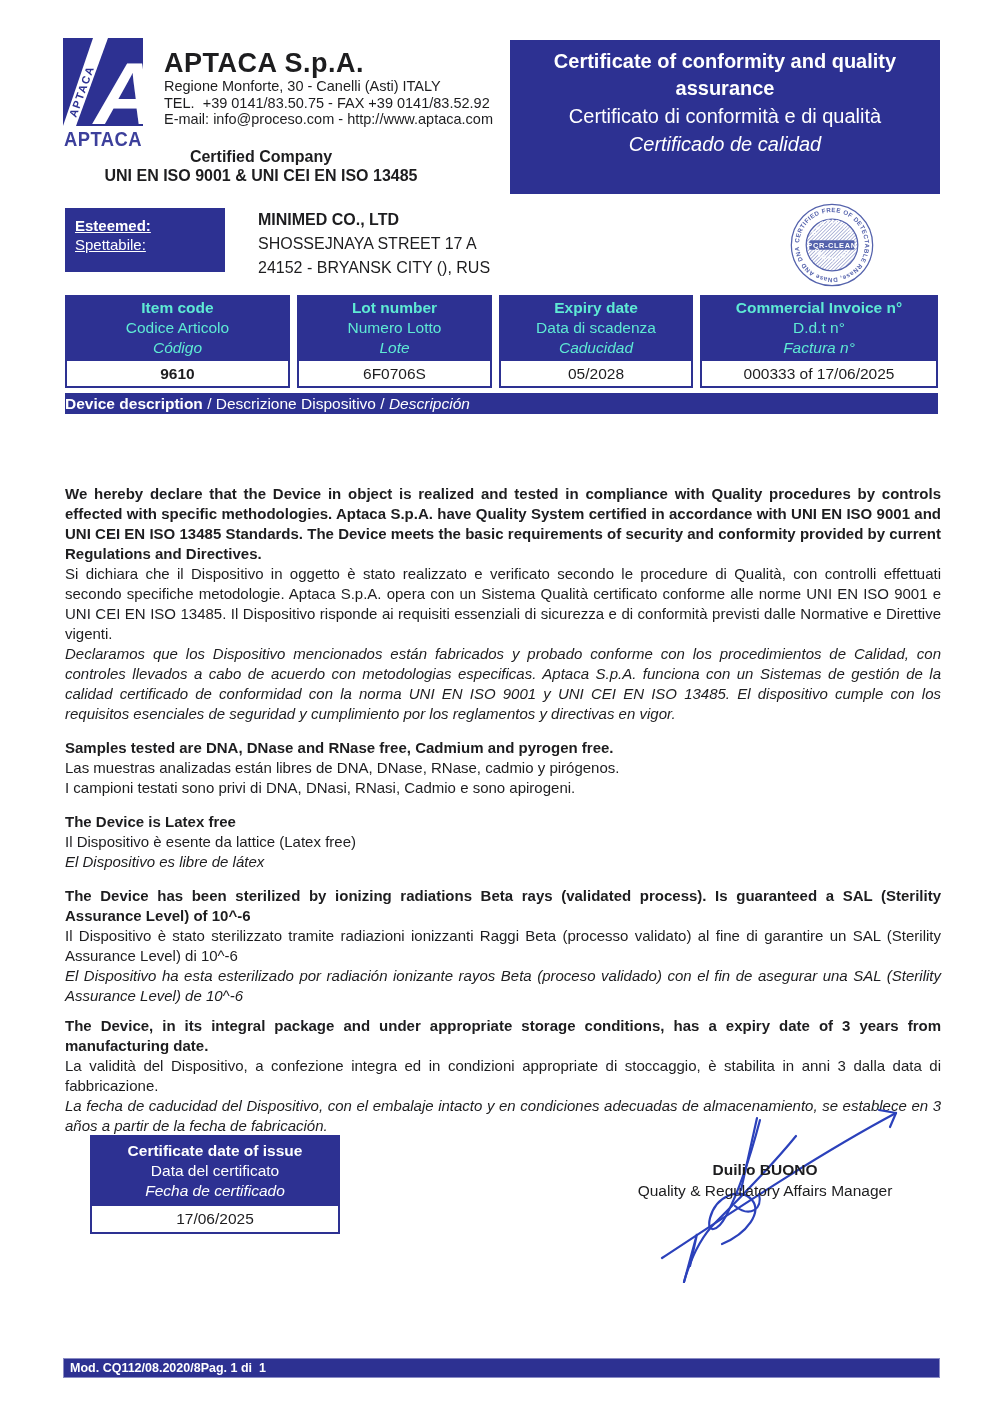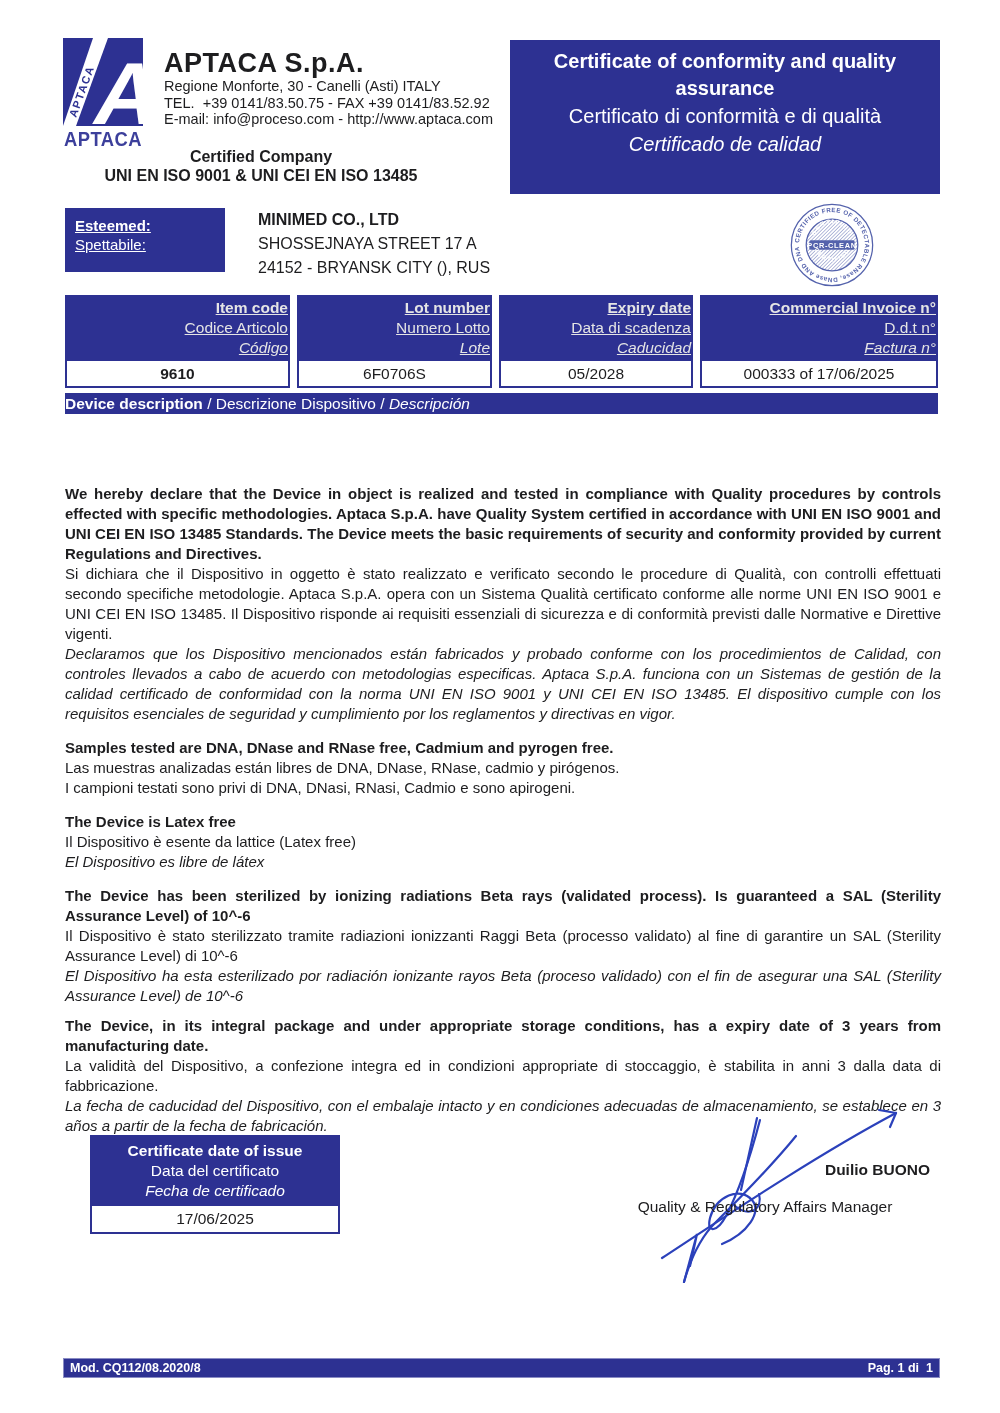--- a/index.html
+++ b/index.html
@@ -38,21 +38,21 @@
   .esteemed-en{font-weight:bold;}
   .esteemed-es{font-style:italic;margin-top:20px;}
   .address{position:absolute;left:258px;top:208px;}
   .address div{font-size:16px;line-height:24px;}
   .address .addr-name{font-weight:bold;}
   .stamp{position:absolute;left:789px;top:202px;width:86px;height:86px;opacity:0.92;}
   
   .info-table{position:absolute;left:65px;top:295px;width:873px;display:flex;gap:7px;}
   .info-col{box-sizing:border-box;border:2px solid var(--brand-blue);background:#fff;}
   .col-w1{width:225px;} .col-w2{width:195px;} .col-w3{width:194px;} .col-w4{width:238px;}
-  .info-head{background:var(--brand-blue);color:#e5e5e5;text-align:right;padding:1px 0 3px 0;text-decoration:underline;}
+  .info-head{background:var(--brand-blue);color:#5eead4;text-align:center;padding:1px 0 3px 0;}
   .info-head div{font-size:15.5px;line-height:20px;}
   .ih-en{font-weight:bold;} .ih-es{font-style:italic;}
   .info-value{text-align:center;font-size:15.5px;line-height:25px;background:#fff;}
   .info-value.bold{font-weight:bold;}
   
   .desc-head{
     position:absolute;left:65px;top:393px;width:873px;box-sizing:border-box;
     background:var(--brand-blue);color:#fff;text-align:left;font-size:15.5px;line-height:21px;
   }
   .seg-b{font-weight:bold;} .seg-i{font-style:italic;} .seg-sep{white-space:pre;}
@@ -67,26 +67,26 @@
   .bodytext p{margin:0;font-size:15px;line-height:20px;}
   .b{font-weight:bold;} .i{font-style:italic;} .gap-m{height:14px;} .gap-ms{height:10px;}
   
   .issue-box{position:absolute;left:90px;top:1135px;width:250px;box-sizing:border-box;border:2px solid var(--brand-blue);}
   .issue-head{background:var(--brand-blue);color:#fff;text-align:center;padding:4px 0 5px 0;}
   .issue-head div{font-size:15.5px;line-height:20px;}
   .issue-value{background:#fff;text-align:center;font-size:15.5px;line-height:26px;}
   
   .sig-block{position:absolute;left:600px;top:1098px;width:330px;height:195px;}
   .sig-svg{position:absolute;left:0;top:0;width:330px;height:195px;}
-  .sig-name{position:absolute;left:0;top:63px;width:330px;text-align:right;font-size:15.5px;font-weight:bold;}
-  .sig-role{position:absolute;left:0;top:100px;width:330px;text-align:center;font-size:15.5px;}
+  .sig-name{position:absolute;left:0;top:63px;width:330px;text-align:center;font-size:15.5px;font-weight:bold;}
+  .sig-role{position:absolute;left:0;top:84px;width:330px;text-align:center;font-size:15.5px;}
   
   .footer{
     position:absolute;left:63px;top:1358px;width:877px;height:20px;box-sizing:border-box;
-    background:var(--brand-blue);color:#fff;display:flex;justify-content:space-between;align-items:center;
+    background:var(--brand-blue);color:#fff;display:flex;justify-content:flex-start;align-items:center;
     padding:0 6px;border:1px solid #8a8cc4;
   }
   .footer span{font-size:12.5px;font-weight:bold;white-space:pre;}
 </style>
 </head>
 <body>
 
 <div class="page">
 
   <svg class="logo" viewBox="0 0 80 112" xmlns="http://www.w3.org/2000/svg">

